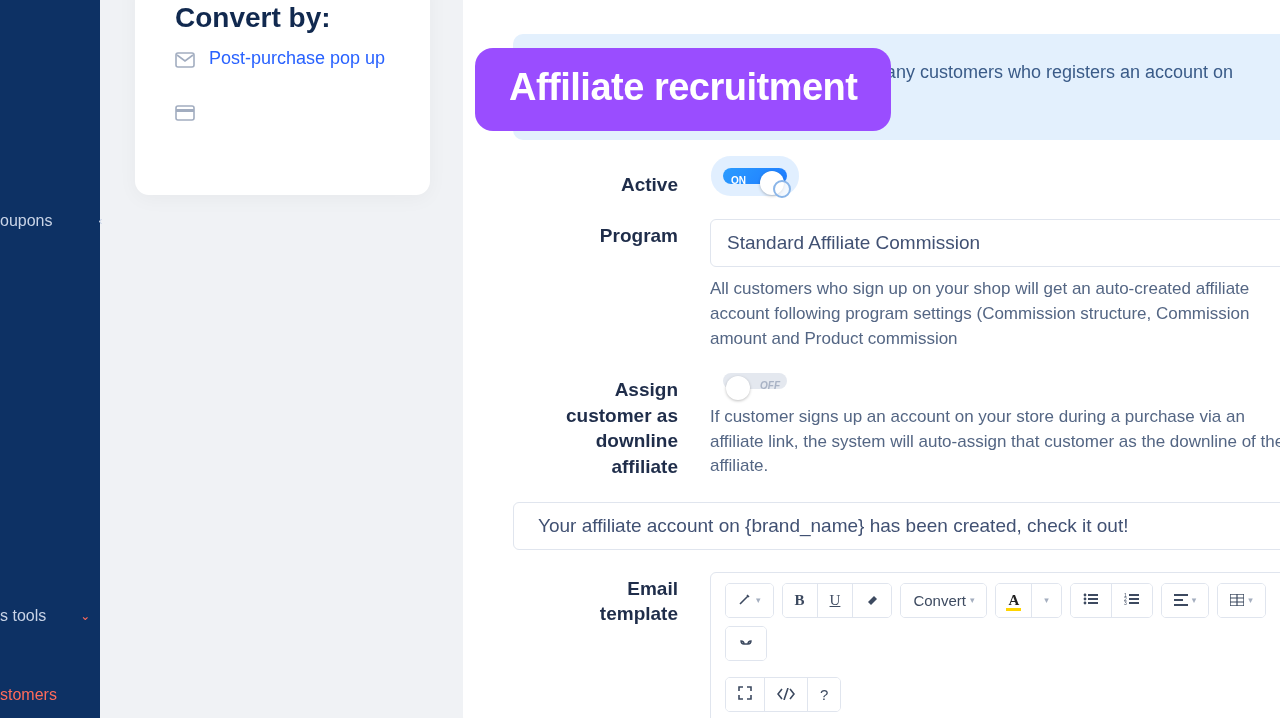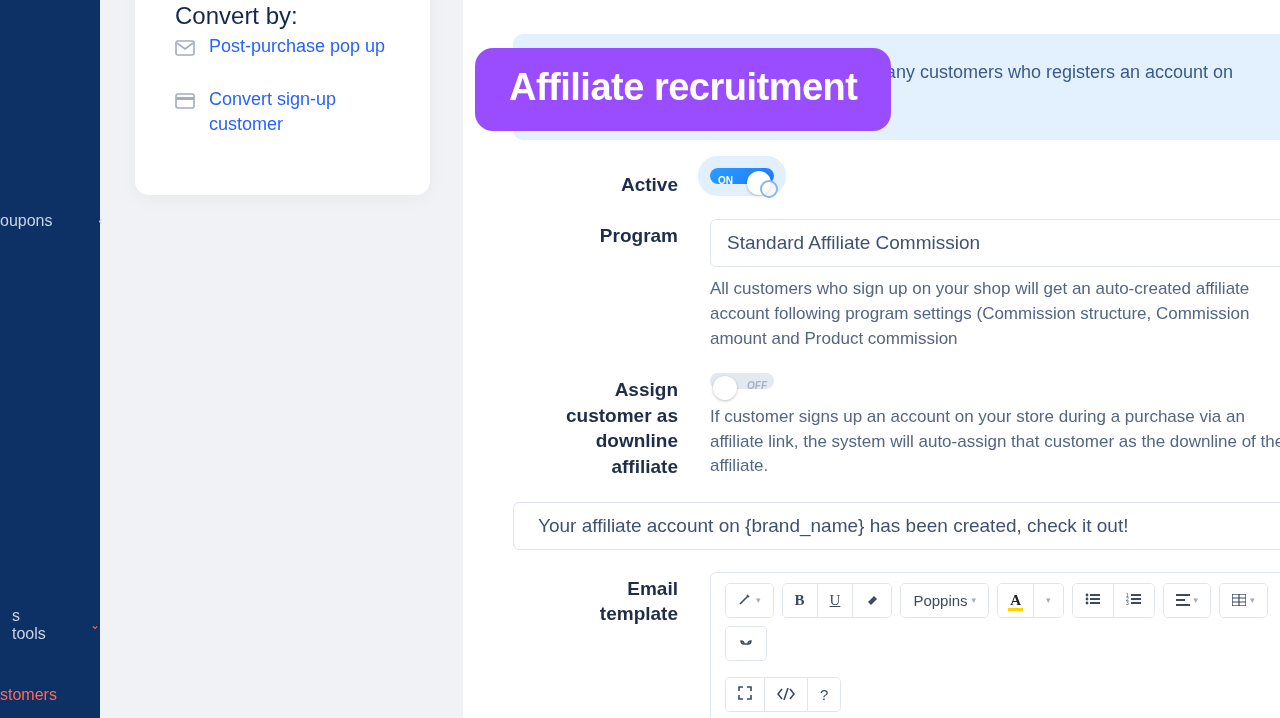--- a/index.html
+++ b/index.html
@@ -13,27 +13,27 @@
   position: absolute; color: #c9d4e7; font-size: 16px; display: flex; align-items: center;
 }
 .left-nav .nav-item.highlight { color: #ff6b5a; }
 .nav-chev { margin-left: 10px; font-size: 12px; }
 
 .side-card {
   position: absolute; left: 135px; top: -30px; width: 295px; height: 225px;
   background: #fff; border-radius: 14px; padding: 20px 20px 20px 40px;
   box-shadow: 0 4px 20px rgba(0,0,0,0.04);
 }
-.side-card h3 { color: #11294f; font-size: 24px; font-weight: 400; position: relative; top: 12px; }
+.side-card h3 { color: #11294f; font-size: 28px; font-weight: 700; position: relative; top: 12px; }
 .side-item {
   display: flex; align-items: flex-start; gap: 14px; margin-top: 24px;
   color: #2962ff; font-size: 18px; font-weight: 500; line-height: 1.4;
 }
 .side-item .sicon { color: #8a97ab; flex-shrink: 0; margin-top: 4px; }
-.side-item:first-of-type { margin-top: 16px; }
+.side-item:first-of-type { margin-top: 24px; }
 
 .main {
   position: absolute; left: 463px; top: -30px; width: 830px; height: 760px;
   background: #fff; border-radius: 14px; padding: 40px 0 0 0;
 }
 
 .info-banner {
   margin: 24px 0 0 50px; padding: 24px 28px; background: #e3f0fd;
   border-radius: 10px 0 0 10px; color: #3a5b88; font-size: 18px; line-height: 1.6;
   filter: blur(0.5px);
@@ -47,21 +47,21 @@
 
 .form { margin-top: 28px; padding: 0 0 0 50px; }
 .form-row { display: flex; align-items: flex-start; margin-bottom: 22px; }
 .form-row .lbl {
   width: 165px; text-align: right; color: #1f2d4a; font-weight: 700;
   font-size: 19px; padding-right: 32px; padding-top: 4px; line-height: 1.35; margin-left: 32px;
 }
 .form-row .ctrl { flex: 1; }
 
 .toggle {
-  width: 64px; height: 16px; border-radius: 16px; position: relative; cursor: pointer;
+  width: 64px; height: 16px; border-radius: 16px; position: relative; cursor: pointer; margin-left: 13px;
 }
 .toggle.on { background: linear-gradient(135deg,#2b9cff,#1e7bff); box-shadow: 0 0 0 12px rgba(56,150,255,0.15); }
 .toggle.off { background: #e4e8ef; }
 .toggle .knob {
   position: absolute; top: 3px; width: 24px; height: 24px; background: #fff;
   border-radius: 50%; box-shadow: 0 1px 3px rgba(0,0,0,0.25);
 }
 .toggle.on .knob { right: 3px; }
 .toggle.off .knob { left: 3px; }
 .toggle .tlabel {
@@ -105,21 +105,21 @@
 .tbtn.color-a::after { content:""; position:absolute; left:10px; right:10px; bottom:6px; height:3px; background:#ffd400; }
 </style>
 </head>
 <body>
 
 <div class="left-nav">
   <div class="nav-item" style="left:0; top:212px;gap:36px;">
     <span>oupons</span>
     <span class="nav-chev">‹</span>
   </div>
-  <div class="nav-item" style="left:12px; top:607px;gap:24px;">
+  <div class="nav-item" style="left:0; top:607px;gap:24px;">
     <span>s tools</span>
     <span class="nav-chev" style="color:#ff6b5a;">⌄</span>
   </div>
   <div class="nav-item highlight" style="left:0; top:686px;text-align:center;">
     <span>stomers</span>
   </div>
 </div>
 
 <div class="side-card">
   <h3>Convert by:</h3>
@@ -132,21 +132,20 @@
     </span>
     <span>Post-purchase pop up</span>
   </div>
   <div class="side-item">
     <span class="sicon">
       <svg width="20" height="16" viewBox="0 0 20 16">
           <rect x="1" y="1" width="18" height="14" rx="2" fill="none" stroke="#a2adc0" stroke-width="1.6"></rect>
           <rect x="1" y="4" width="18" height="3" fill="#a2adc0"></rect>
         </svg>
     </span>
-    <span>Convert sign-up customer</span>
   </div>
 </div>
 
 <div class="main">
 
   <div class="info-banner">
     <span>automatically create an affiliate account on any customers who registers an account on your shop.</span>
   </div>
 
   <div class="form">
@@ -211,21 +210,21 @@
             <div class="tbtn">
               <span>
                 <svg width="14" height="14" viewBox="0 0 14 14">
                     <path d="M3 10 L9 4 L12 7 L6 13 Z" fill="#3d4a60"></path>
                   </svg>
               </span>
             </div>
           </div>
           <div class="tbtn-group">
             <div class="tbtn">
-              <span>Poppins</span>
+              <span>Convert</span>
               <span class="caret">▾</span>
             </div>
           </div>
           <div class="tbtn-group">
             <div class="tbtn color-a">A</div>
             <div class="tbtn">
                 <span class="caret">▾</span>
               </div>
           </div>
           <div class="tbtn-group">

